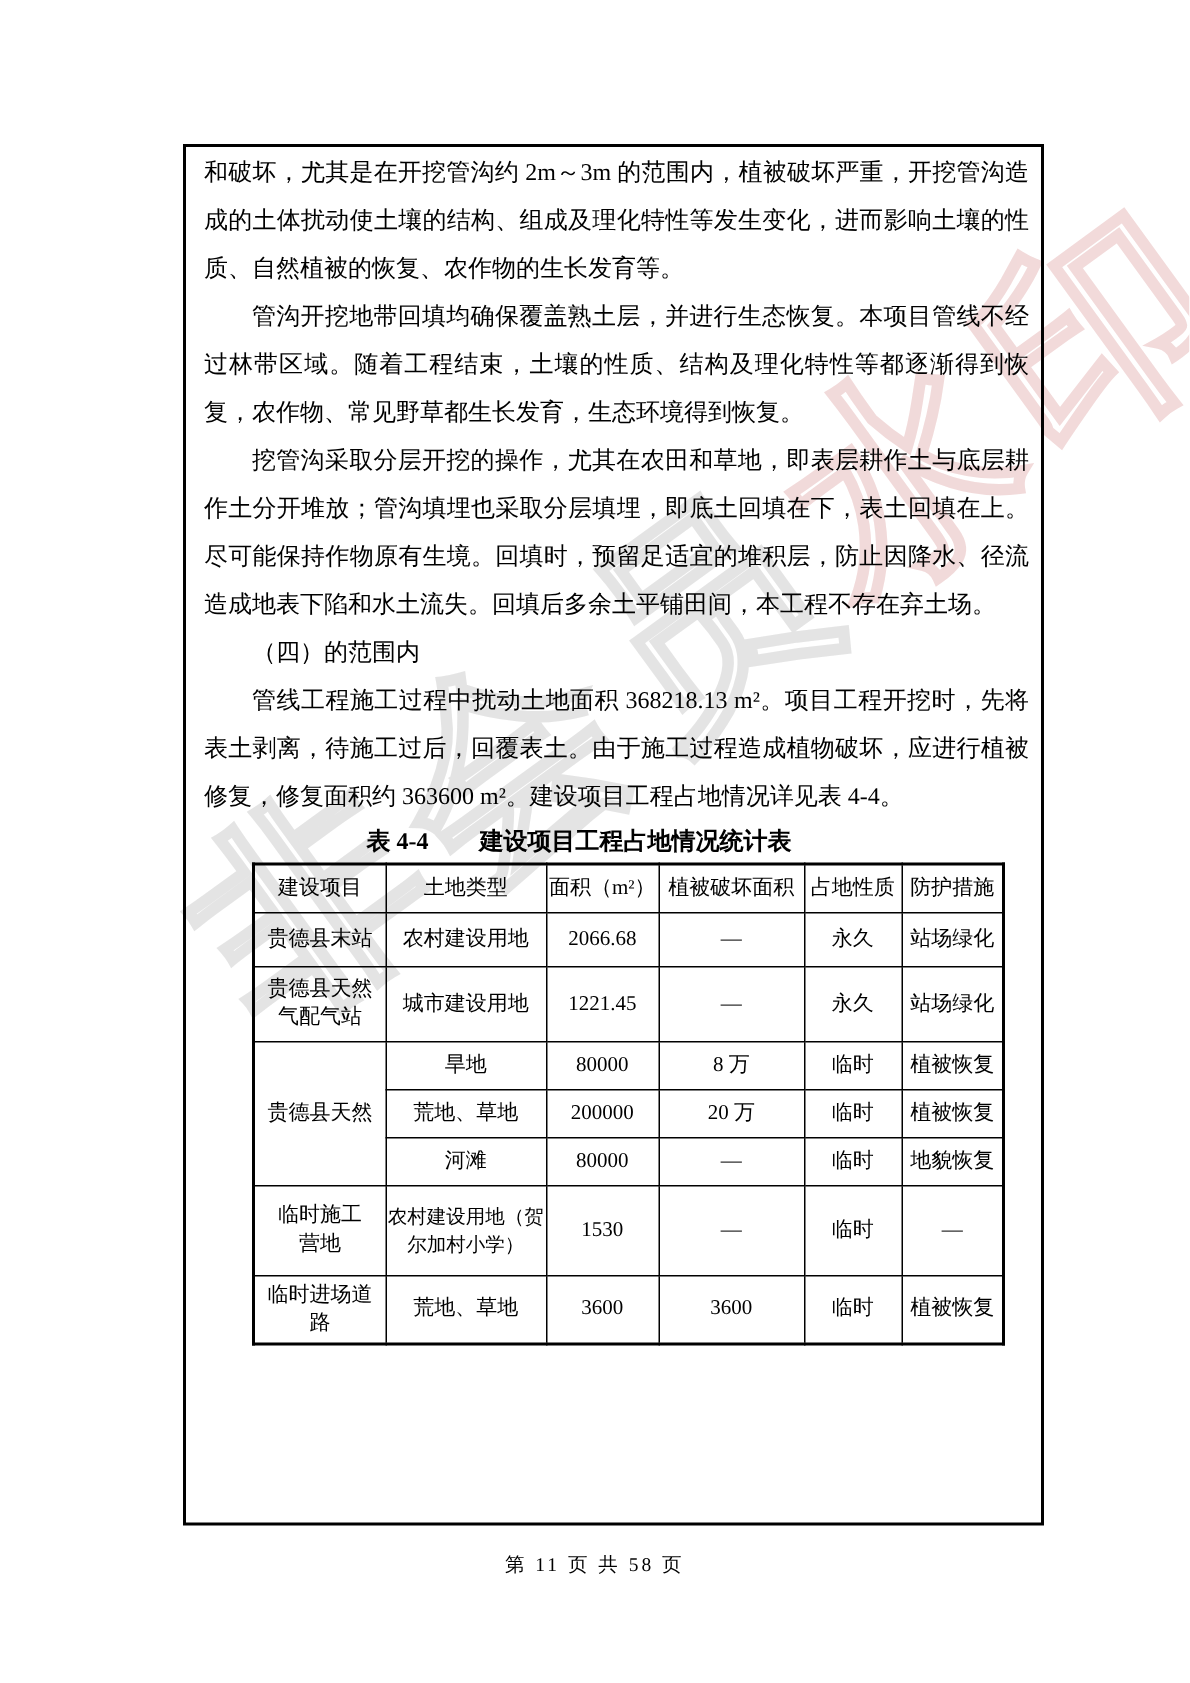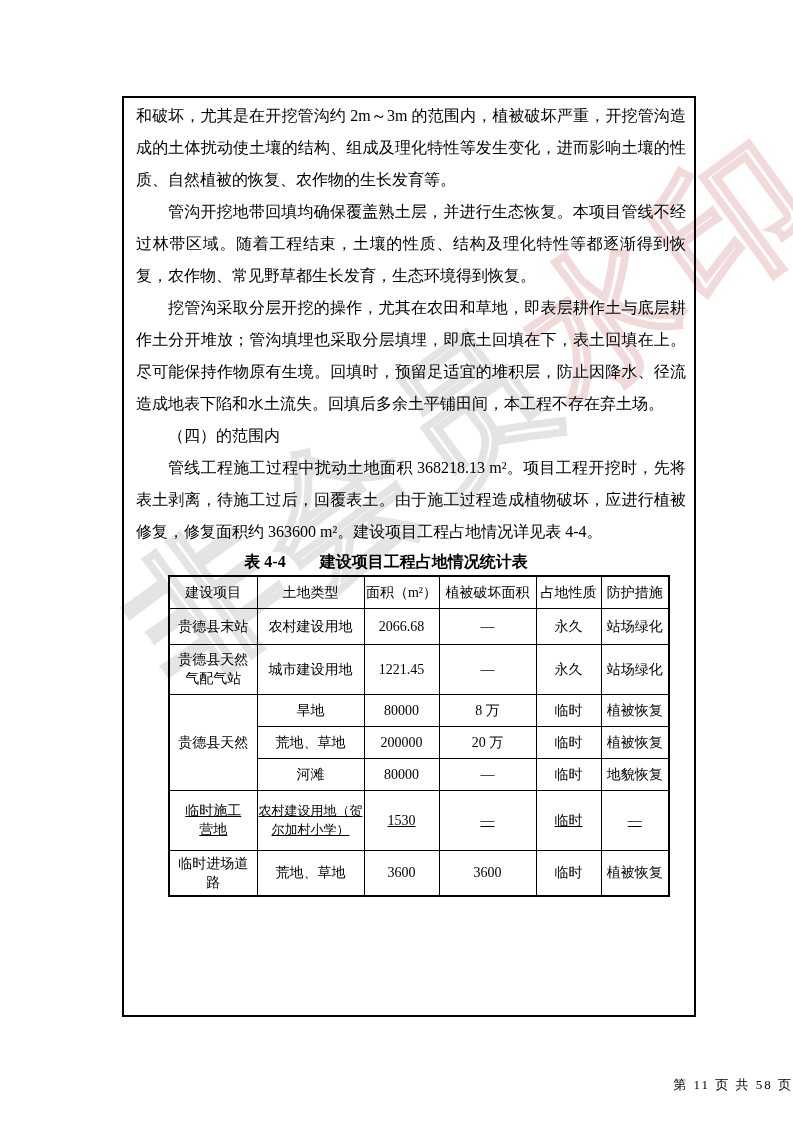--- a/index.html
+++ b/index.html
@@ -31,23 +31,23 @@
   table.land { border-collapse:collapse; table-layout:fixed; width:500px; margin-top:2px;
                border:2px solid #000;margin-left:32px; }
   table.land td { border:1px solid #000; text-align:center; vertical-align:middle;
                   font-size:14px; line-height:19px; padding:2px 3px; white-space:pre-line; }
   table.land td.hdr { white-space:nowrap; padding:2px 0; }
   table.land td.tight { padding:0; font-size:13px; }
   col.c1{width:88px;} col.c2{width:107px;} col.c3{width:75px;}
   col.c4{width:97px;} col.c5{width:65px;} col.c6{width:68px;}
   tr.rh-hdr{height:32px;} tr.rh-1{height:36px;} tr.rh-2{height:50px;}
   tr.rh-3{height:32px;} tr.rh-4{height:32px;} tr.rh-5{height:32px;}
-  tr.rh-6{height:60px;text-decoration:underline;} tr.rh-7{height:46px;}
+  tr.rh-6{height:60px;} tr.rh-7{height:46px;}
 
-  .footer { position:absolute; left:0; top:1076px; width:793px; text-align:right;
+  .footer { position:absolute; left:0; top:1034px; width:793px; text-align:center;
             font-size:13px; letter-spacing:2px; z-index:1; }
 </style>
 </head>
 <body>
 
 <div class="page">
 
   <div class="watermark"><span class="wm-gray">非会员</span><span class="wm-pink">水印</span></div>
 
   <div class="frame">

